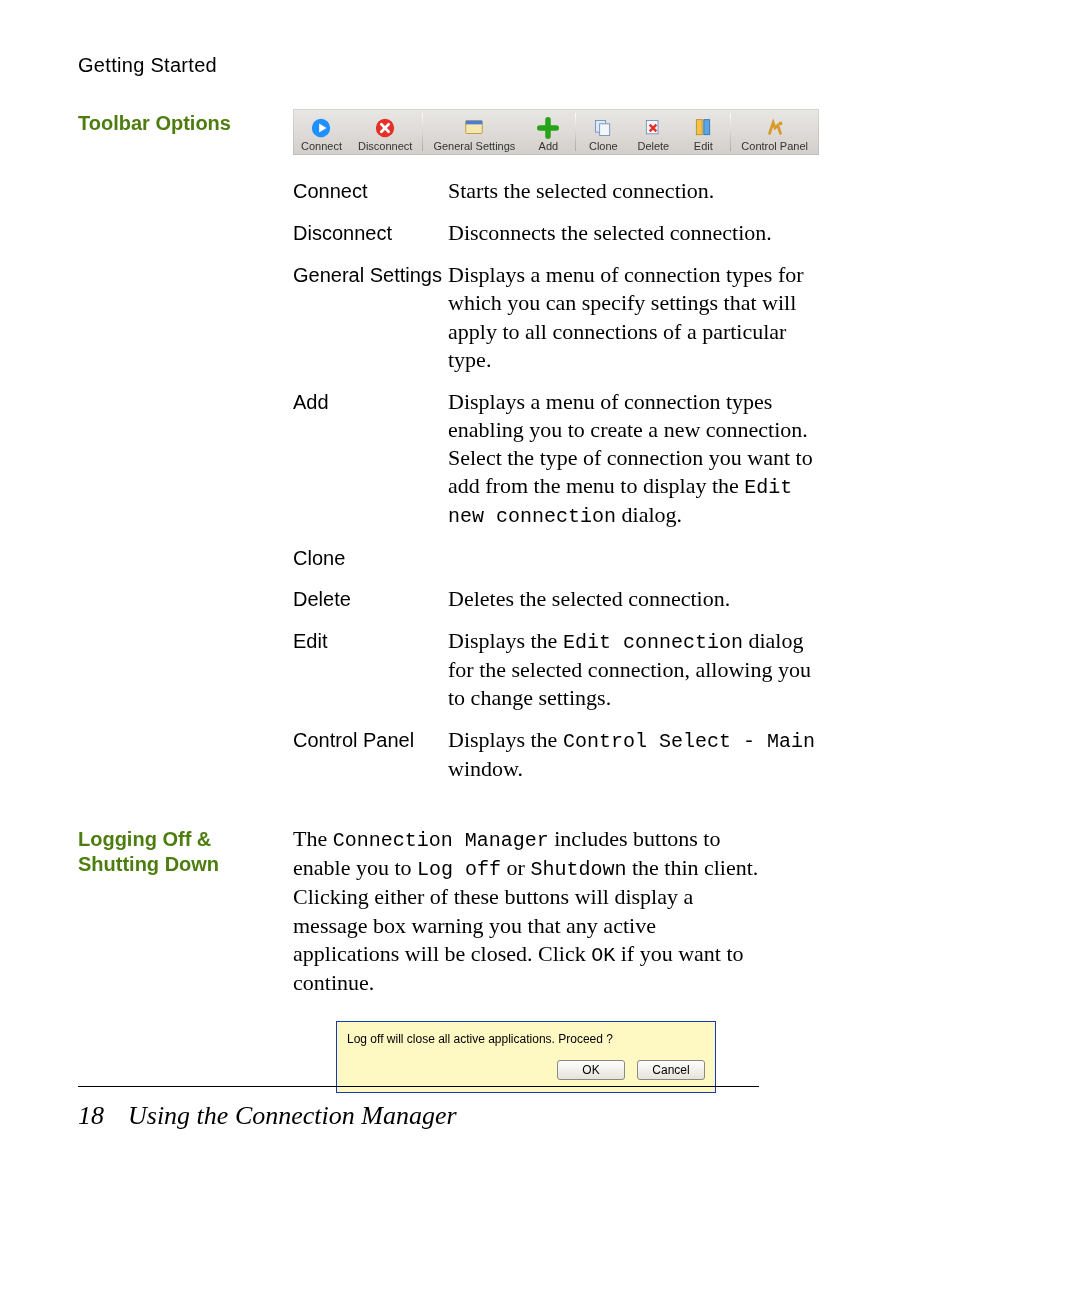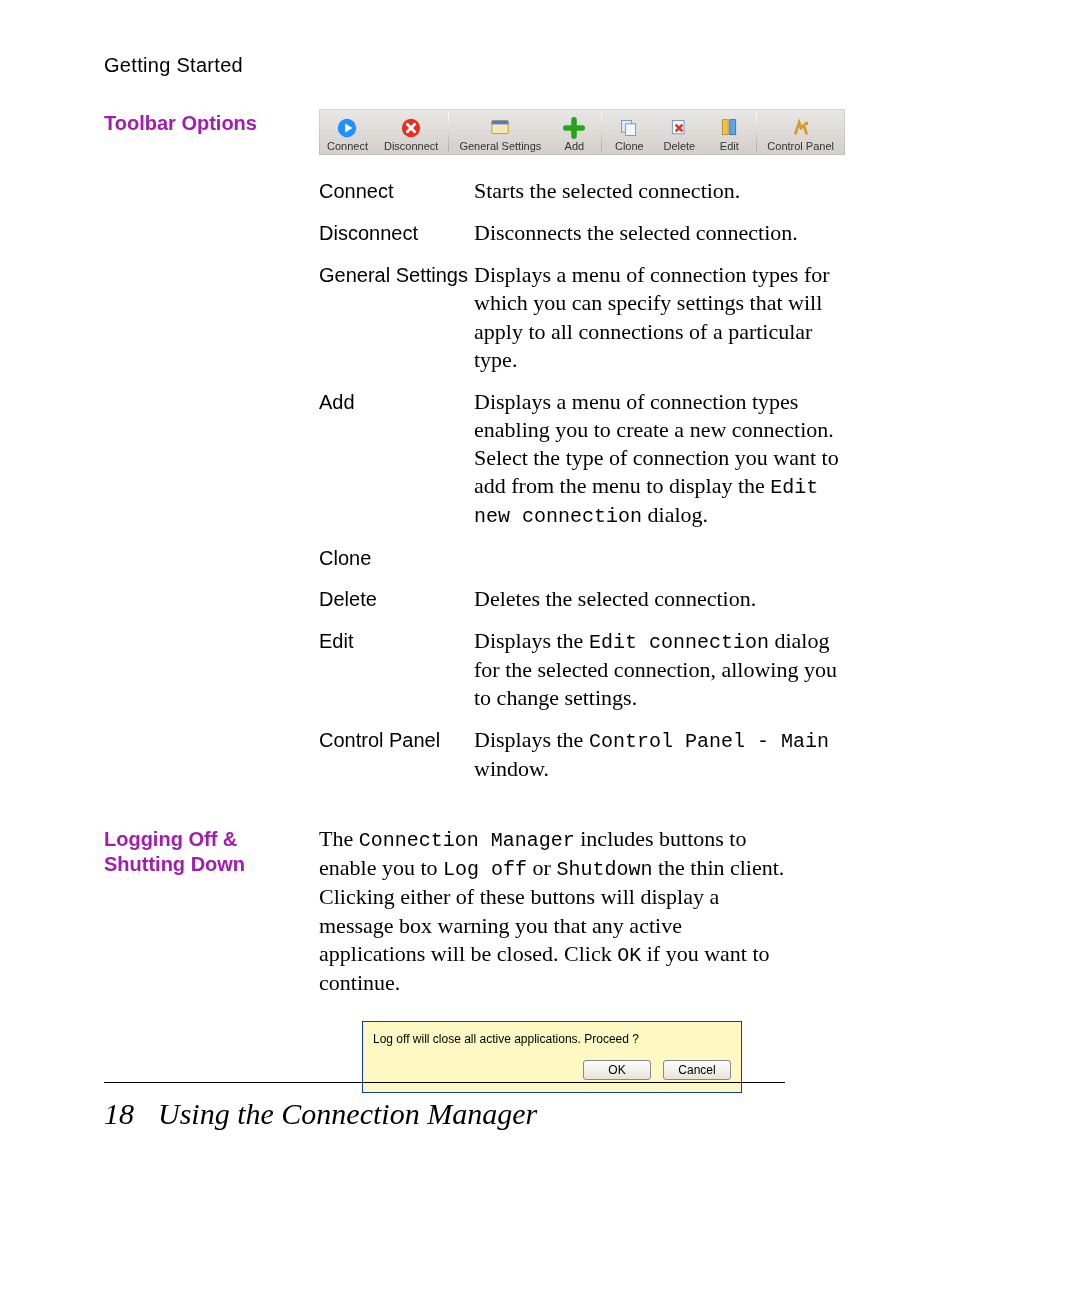--- a/index.html
+++ b/index.html
@@ -8,21 +8,20 @@
     background: #fff;
     font-family: "Times New Roman", Times, serif;
     color: #000;
   }
   .page {
     width: 854px;
     height: 1311px;
     box-sizing: border-box;
     padding: 54px 95px 60px 78px;
     position: relative;
-    margin-left: 26px;
   }
   .running-head {
     font-family: "Futura", "Century Gothic", Arial, sans-serif;
     font-weight: 300;
     font-size: 20px;
     margin-bottom: 32px;
     letter-spacing: 0.3px;
   }
   .section-row {
     display: flex;
@@ -30,21 +29,21 @@
     margin-bottom: 4px;
   }
   .side-heading {
     width: 215px;
     flex: 0 0 215px;
     font-family: "Futura", "Century Gothic", Arial, sans-serif;
     font-weight: 700;
     font-size: 20px;
     line-height: 1.25;
     padding-top: 2px;
-    color:#a21caf;
+    color:#4d7c0f;
   }
   .main-col {
     flex: 1;
   }
   
   .toolbar {
     margin: 0 auto 22px;
     width: 526px;
     height: 46px;
     display: flex;
@@ -148,21 +147,21 @@
   .footer {
     position: absolute;
     left: 78px;
     right: 95px;
     bottom: 180px;
   }
   .footer-text {
     display: flex;
     align-items: center;
     gap: 24px;
-    font-size: 30px;
+    font-size: 26px;
     font-style: italic;
     padding-top: 14px;
   }
   .page-num {
     font-style: italic;
   }
 </style>
 </head>
 <body>
 
@@ -287,21 +286,21 @@
         <div class="def-row">
           <div class="def-term">Edit</div>
           <div class="def-desc">
             <span>Displays the </span><span class="sans-inline">Edit connection</span><span> dialog for the selected connection, allowing you to change settings.</span>
           </div>
         </div>
 
         <div class="def-row">
           <div class="def-term">Control Panel</div>
           <div class="def-desc">
-            <span>Displays the </span><span class="sans-inline">Control Panel - Main</span><span> window.</span>
+            <span>Displays the </span><span class="sans-inline">Control Select - Main</span><span> window.</span>
           </div>
         </div>
 
       </div>
     </div>
   </div>
 
   <div class="section-row" style="margin-top:28px;">
     <div class="side-heading">Logging Off &amp; Shutting Down</div>
     <div class="main-col">

